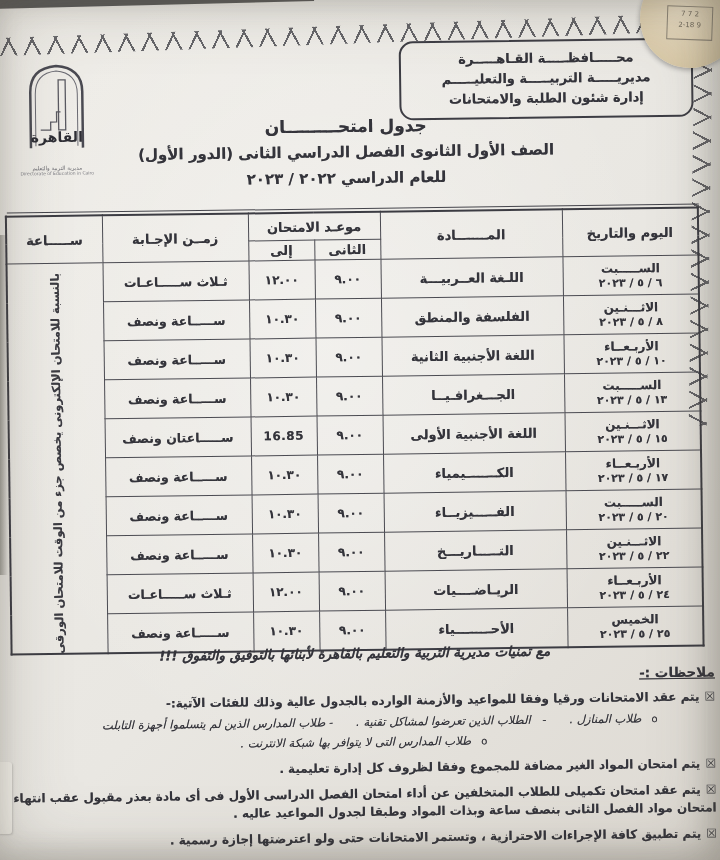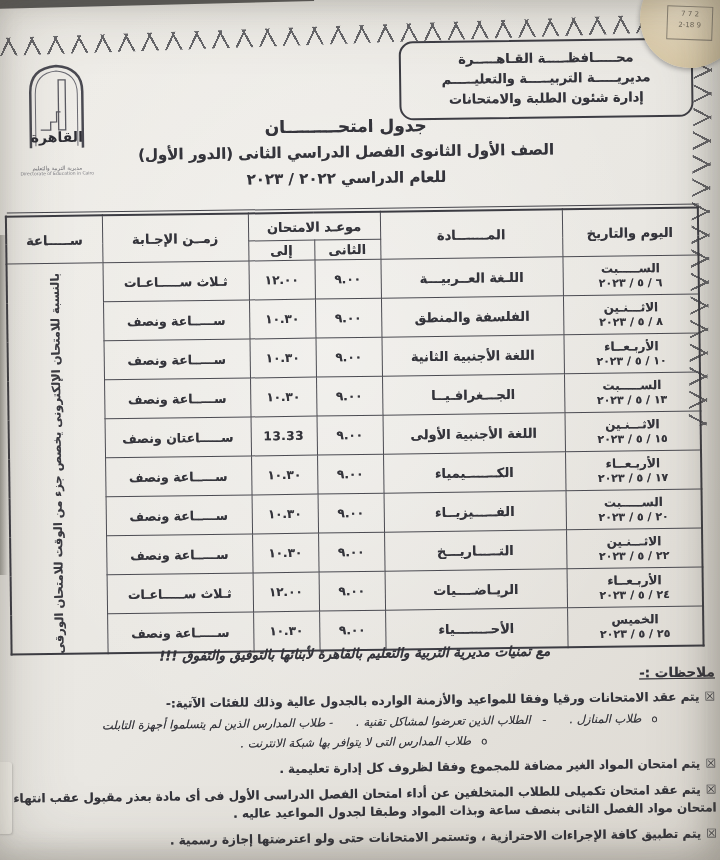--- a/index.html
+++ b/index.html
@@ -212,21 +212,21 @@
     <td class="c-dur txt">ســـــاعة ونصف</td>
   </tr>
 
   <tr>
     <td class="c-day">
       <div class="dname txt">الاثـــنـين</div>
       <div class="ddate txt">١٥ / ٥ / ٢٠٢٣</div>
     </td>
     <td class="c-subj txt">اللغة الأجنبية الأولى</td>
     <td class="c-time txt">٩.٠٠</td>
-    <td class="c-time txt">13.33</td>
+    <td class="c-time txt">16.85</td>
     <td class="c-dur txt">ســـــاعتان ونصف</td>
   </tr>
 
   <tr>
     <td class="c-day">
       <div class="dname txt">الأربـعــاء</div>
       <div class="ddate txt">١٧ / ٥ / ٢٠٢٣</div>
     </td>
     <td class="c-subj txt">الكـــــــيمياء</td>
     <td class="c-time txt">٩.٠٠</td>

